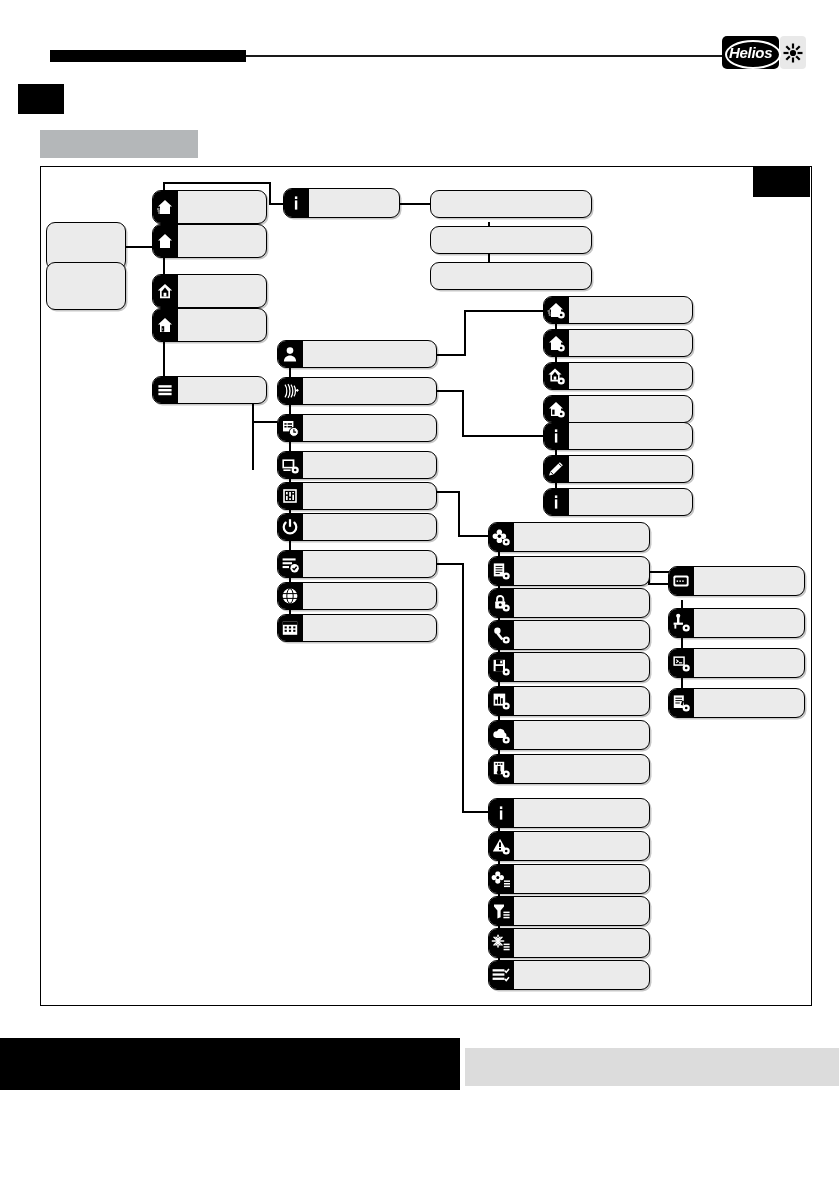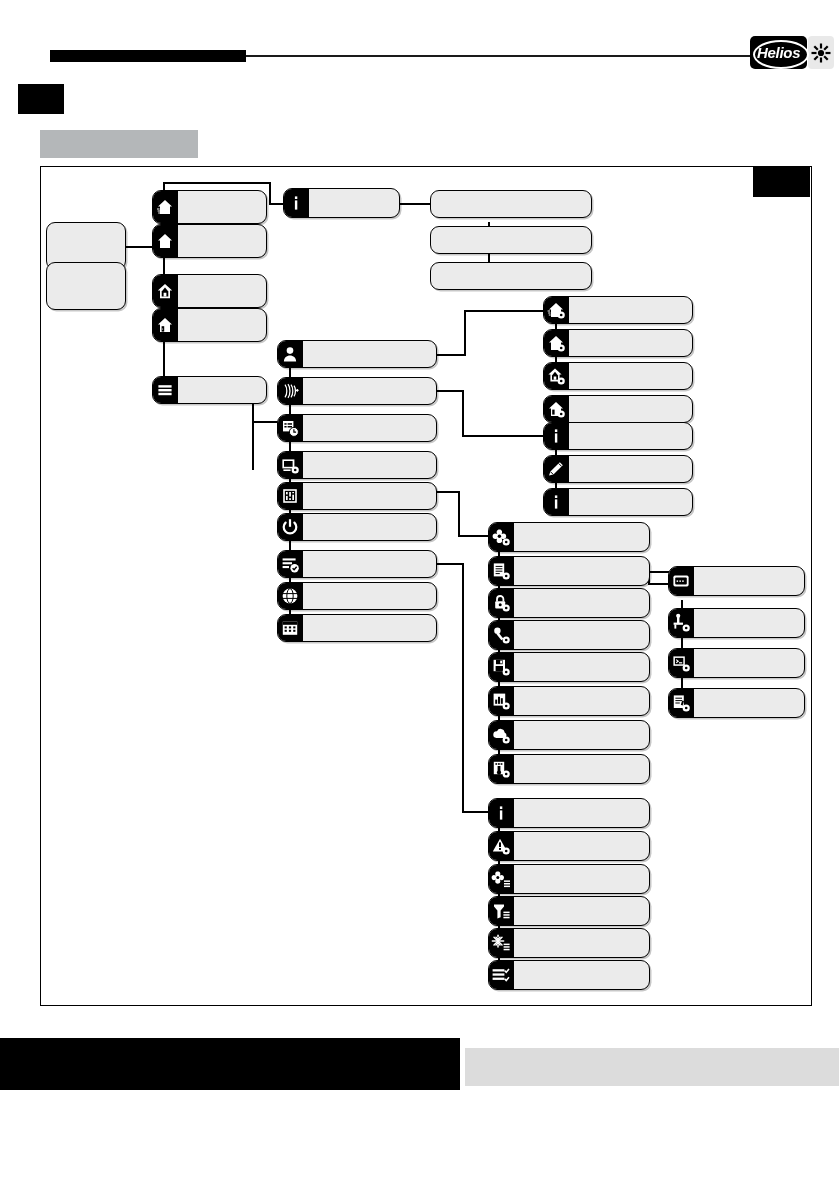--- a/index.html
+++ b/index.html
@@ -5,21 +5,21 @@
   html,body{margin:0;padding:0;}
   body{
     width:839px;height:1191px;position:relative;background:#ffffff;
     font-family:"Liberation Sans", sans-serif;overflow:hidden;
   }
   .abs{position:absolute;}
 
   
   #header-rule{left:50px;top:55px;width:755px;height:2px;background:#1a1a1a;}
   #header-redaction{left:50px;top:50px;width:196px;height:12px;background:#000;}
-  #brand-logo{left:722px;top:36px;width:84px;height:33px;display:flex;align-items:center;margin-left:28px;}
+  #brand-logo{left:722px;top:36px;width:84px;height:33px;display:flex;align-items:center;}
   .brand-plate{
     background:#000;border-radius:5px;height:33px;width:58px;
     display:flex;align-items:center;justify-content:center;position:relative;
   }
   .brand-plate .oval{
     position:absolute;left:3px;top:4px;width:52px;height:25px;
     border:2px solid #fff;border-radius:50%;
   }
   .brand-word{
     color:#fff;font-weight:bold;font-style:italic;font-size:15px;

